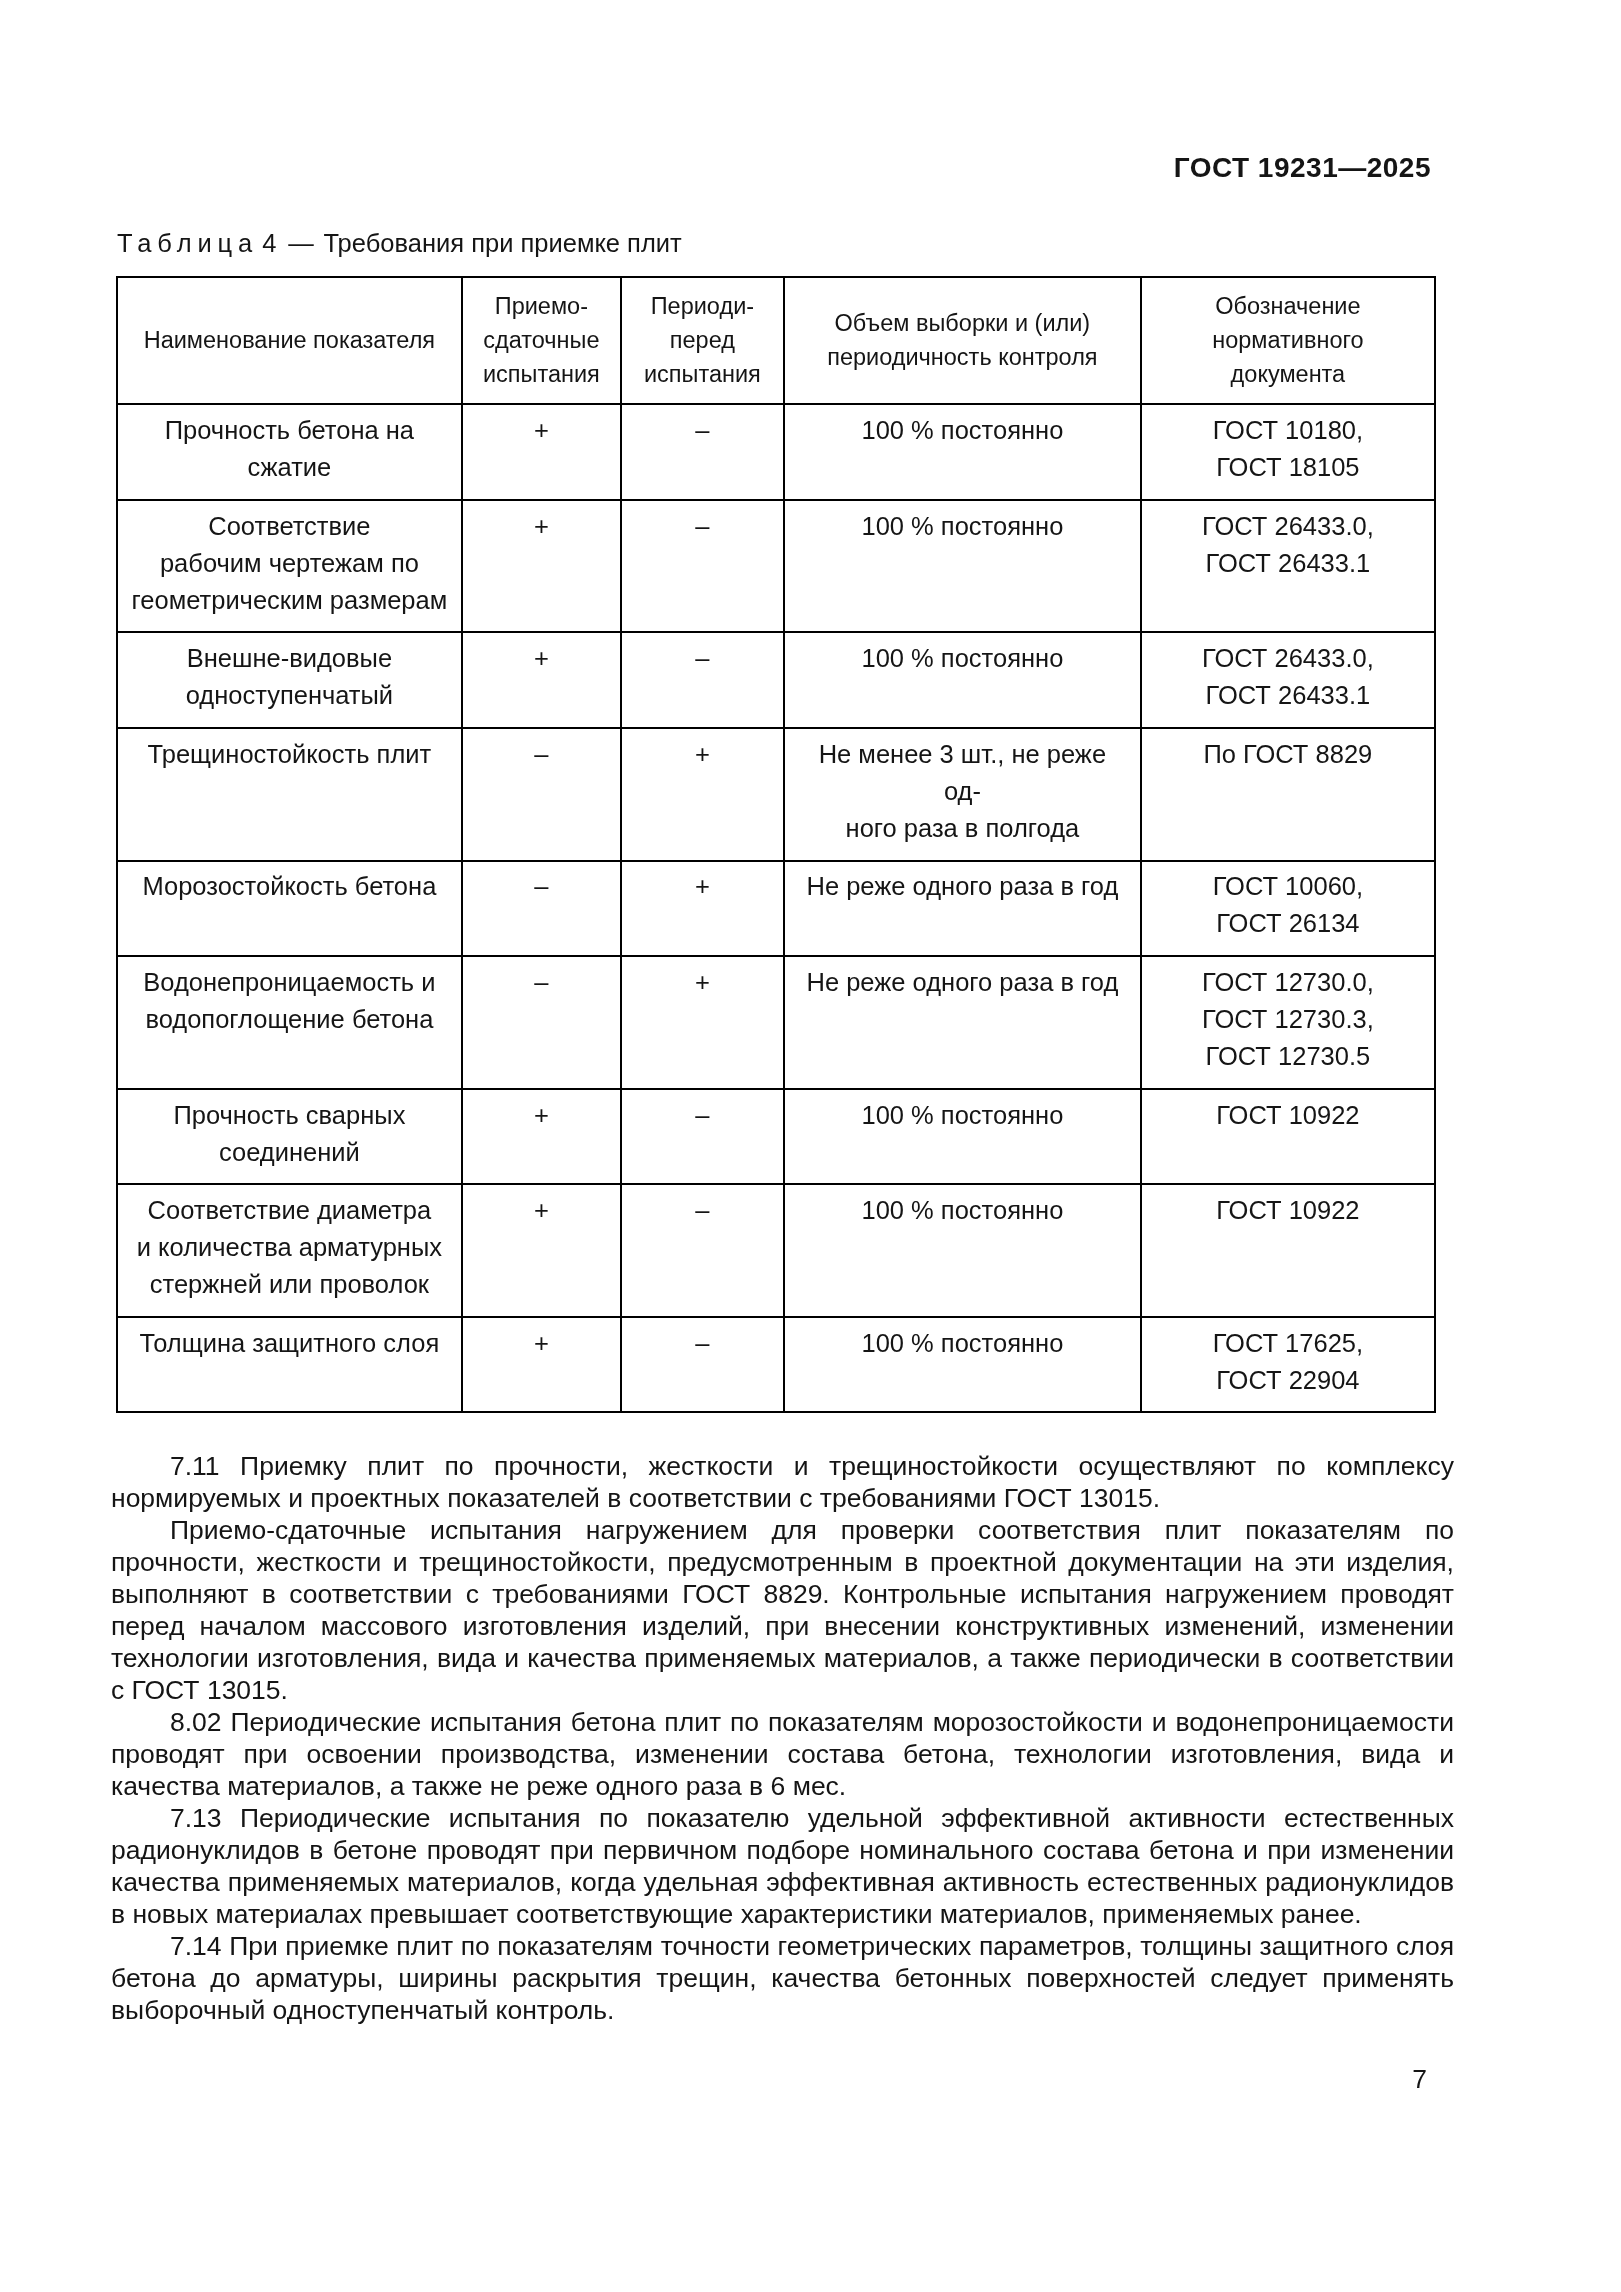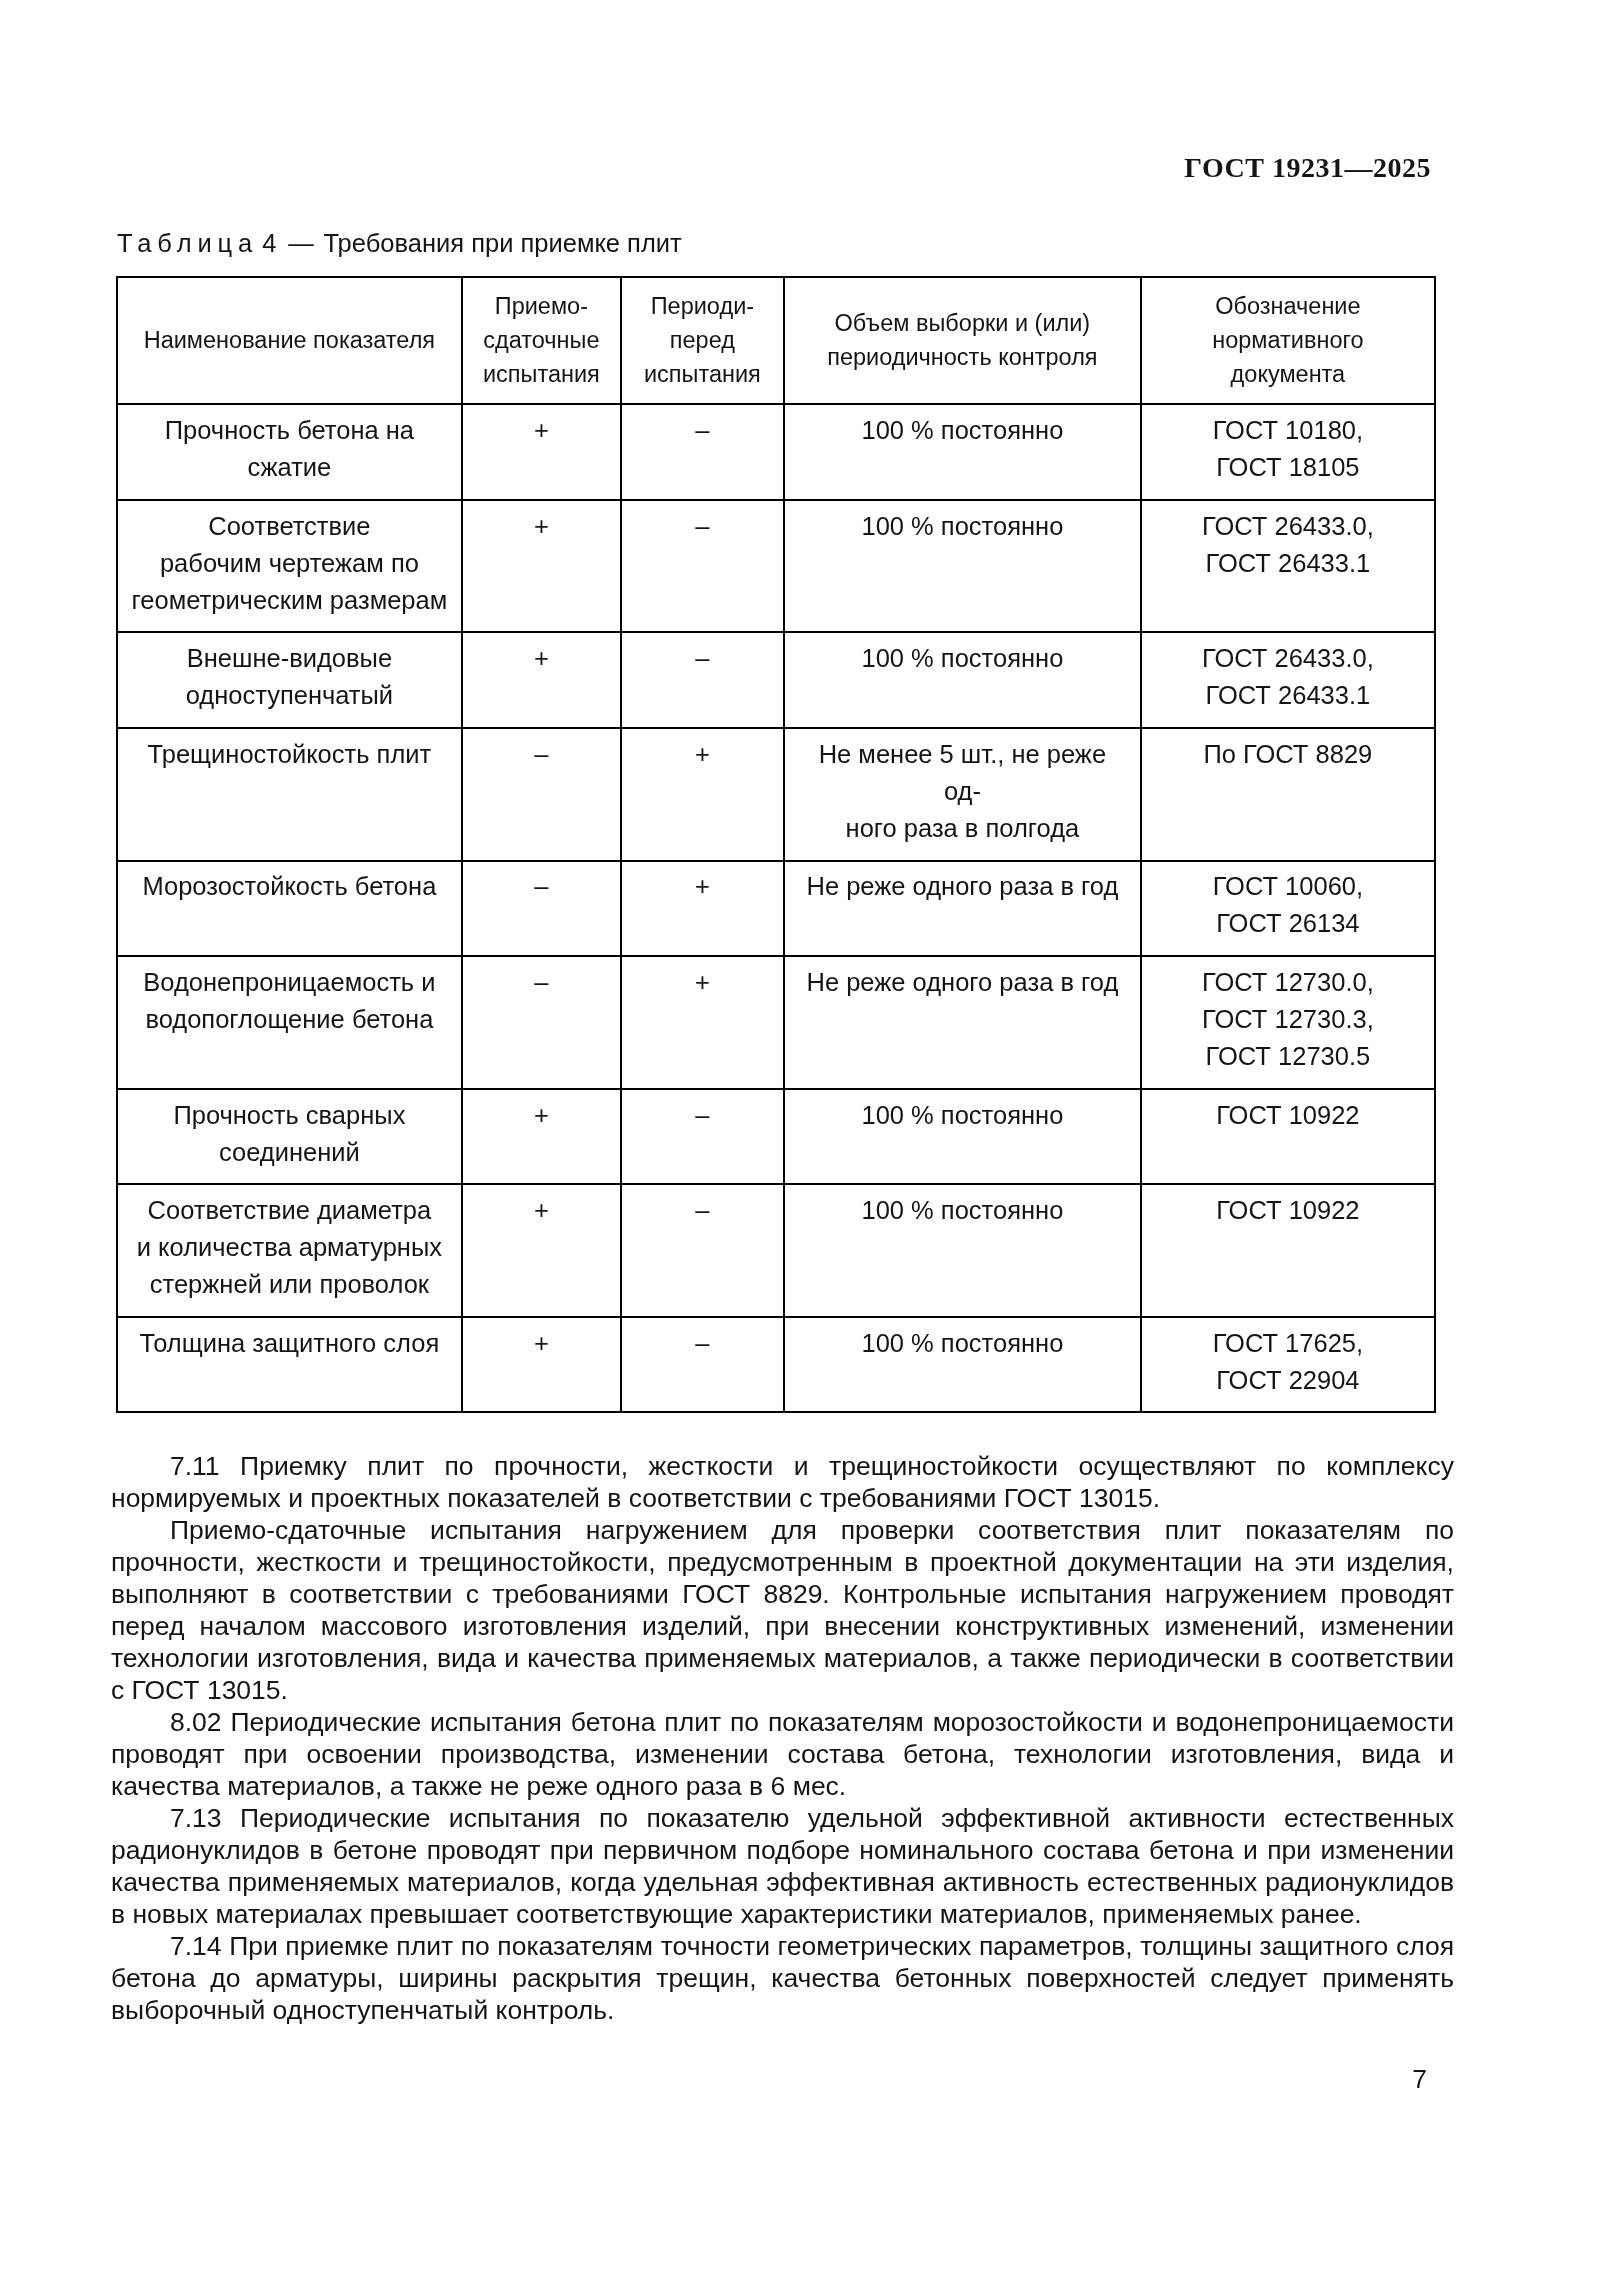--- a/index.html
+++ b/index.html
@@ -14,21 +14,20 @@
     overflow: hidden;
   }
   .doc-code {
     position: absolute;
     top: 152px;
     right: 190px;
     font-size: 28px;
     font-weight: bold;
     letter-spacing: 0.5px;
     white-space: nowrap;
-    font-family: Liberation Serif, serif;
   }
   .content {
     position: absolute;
     left: 111px;
     top: 229px;
     width: 1343px;
   }
   .caption {
     font-size: 25.5px;
     line-height: 29px;
@@ -150,21 +149,21 @@
             <td class="c1">+</td>
             <td class="c2">–</td>
             <td class="c3">100 % постоянно</td>
             <td class="c4">ГОСТ 26433.0,
 ГОСТ 26433.1</td>
           </tr>
           <tr>
             <td class="c0">Трещиностойкость плит</td>
             <td class="c1">–</td>
             <td class="c2">+</td>
-            <td class="c3">Не менее 5 шт., не реже од-
+            <td class="c3">Не менее 3 шт., не реже од-
 ного раза в полгода</td>
             <td class="c4">По ГОСТ 8829</td>
           </tr>
           <tr>
             <td class="c0">Морозостойкость бетона</td>
             <td class="c1">–</td>
             <td class="c2">+</td>
             <td class="c3">Не реже одного раза в год</td>
             <td class="c4">ГОСТ 10060,
 ГОСТ 26134</td>

